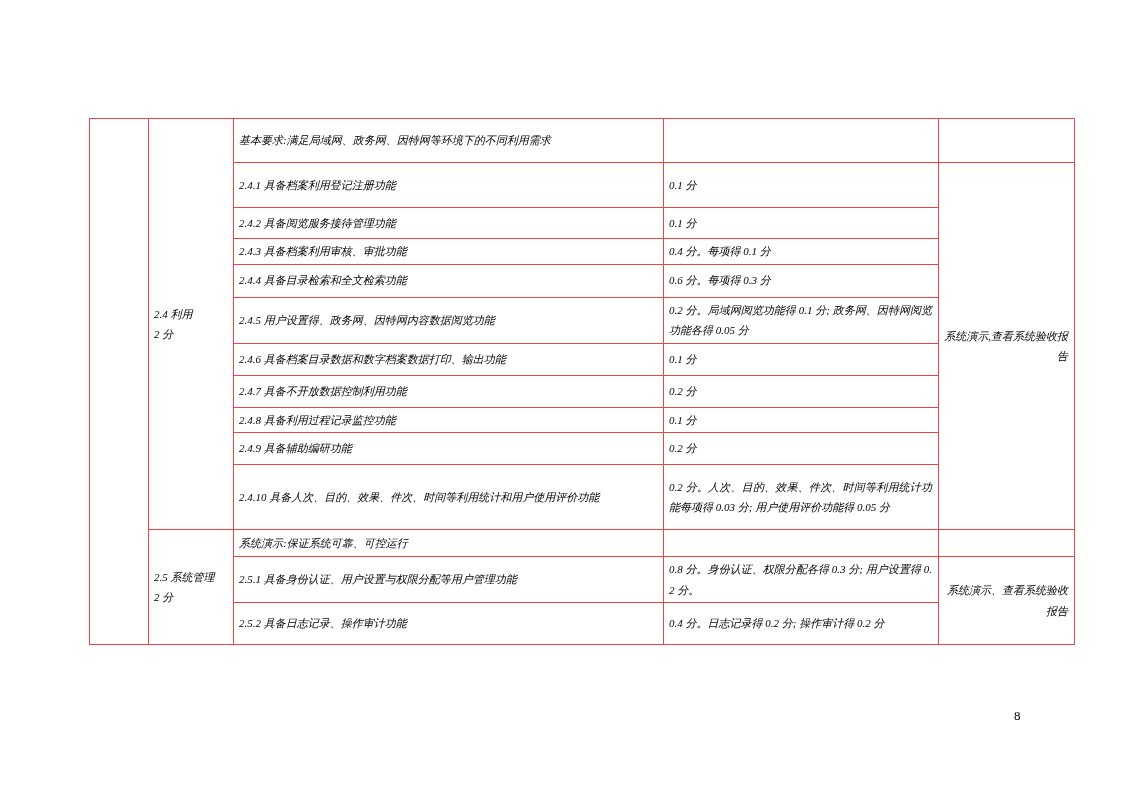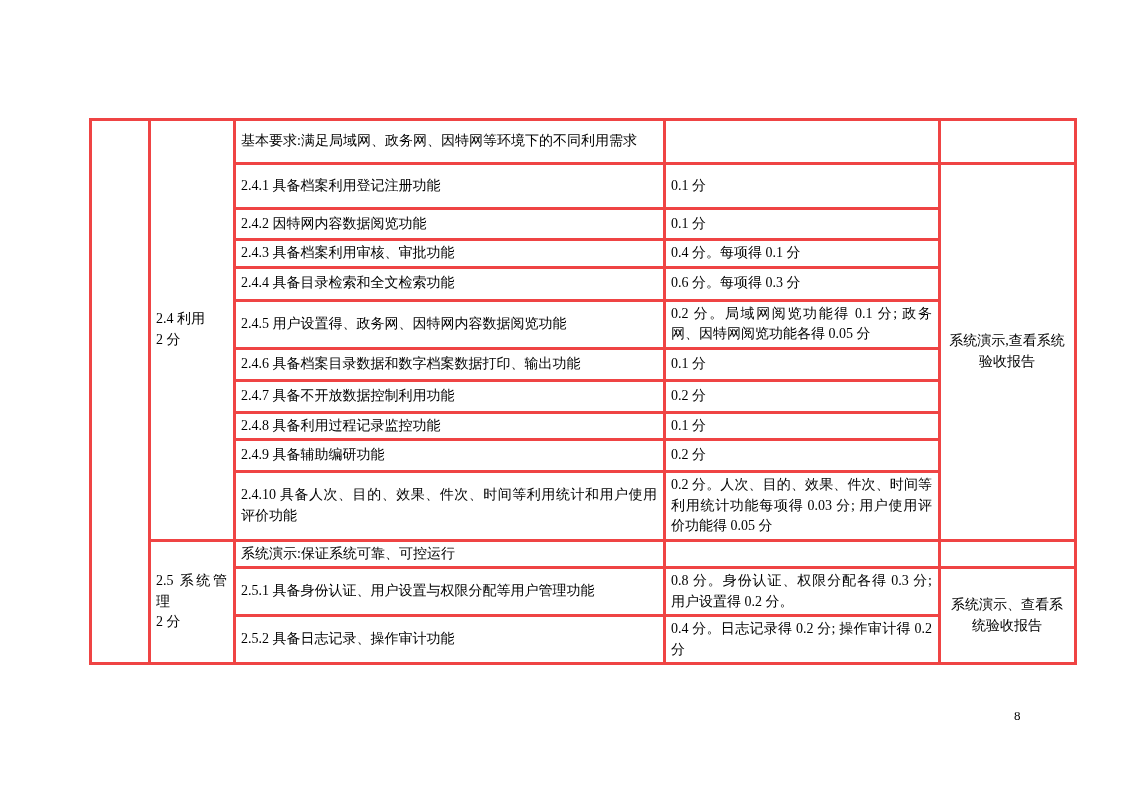--- a/index.html
+++ b/index.html
@@ -18,40 +18,41 @@
   }
   table.score-table {
     position: absolute;
     left: 89px;
     top: 118px;
     width: 985px;
     border-collapse: collapse;
     table-layout: fixed;
   }
   table.score-table td {
-    border: 3px solid #ef4444;
+    border: 1px solid #ef4444;
     padding: 2px 6px 2px 5px;
-    font-size: 14px;
+    font-size: 11px;
     line-height: 20.5px;
     vertical-align: middle;
     overflow: hidden;
     word-break: break-all;
+    font-style: italic;
   }
   td.req-cell, td.score-cell {
     text-align: justify;
   }
   td.cat-cell {
     text-align: left;
     vertical-align: middle;
   }
   td.cat-cell .cat-label {
     text-align: justify;
   }
   td.verif-cell {
-    text-align: center;
+    text-align: right;
     vertical-align: middle;
   }
   .page-number {
     position: absolute;
     left: 1014px;
     top: 708px;
     font-size: 13px;
     font-family: "Liberation Serif", "DejaVu Serif", serif;
   }
 </style>
@@ -79,21 +80,21 @@
       <td class="req-cell">基本要求:满足局域网、政务网、因特网等环境下的不同利用需求</td>
       <td></td>
       <td></td>
     </tr>
     <tr style="height:45px">
       <td class="req-cell">2.4.1 具备档案利用登记注册功能</td>
       <td class="score-cell">0.1 分</td>
       <td class="verif-cell" rowspan="10">系统演示,查看系统验收报告</td>
     </tr>
     <tr style="height:31px">
-      <td class="req-cell">2.4.2 因特网内容数据阅览功能</td>
+      <td class="req-cell">2.4.2 具备阅览服务接待管理功能</td>
       <td class="score-cell">0.1 分</td>
     </tr>
     <tr style="height:15px">
       <td class="req-cell">2.4.3 具备档案利用审核、审批功能</td>
       <td class="score-cell">0.4 分。每项得 0.1 分</td>
     </tr>
     <tr style="height:33px">
       <td class="req-cell">2.4.4 具备目录检索和全文检索功能</td>
       <td class="score-cell">0.6 分。每项得 0.3 分</td>
     </tr>

